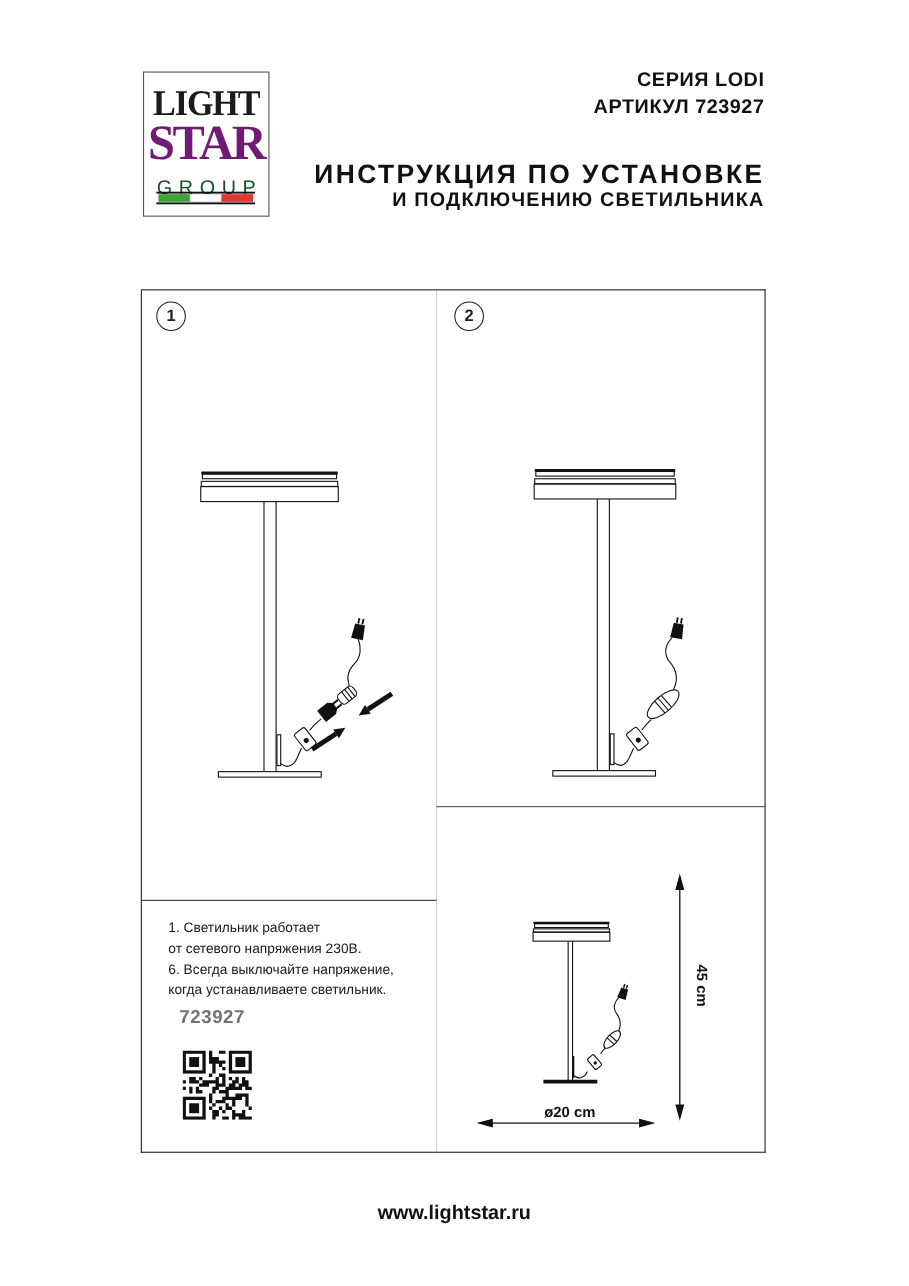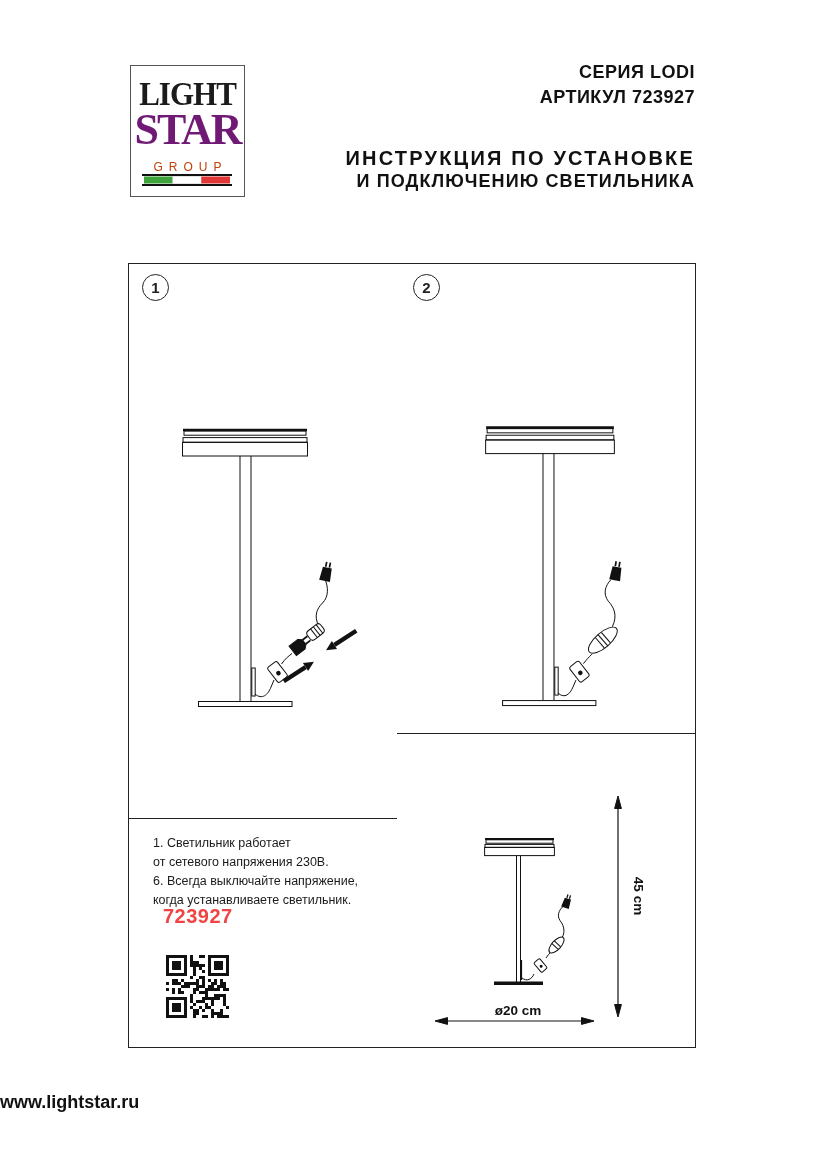--- a/index.html
+++ b/index.html
@@ -9,49 +9,49 @@
   
   .logo-box{position:absolute;left:130px;top:65px;width:113px;height:130px;
             border:1px solid #555;background:#fff;}
   .logo-word1{position:absolute;left:0;right:0;top:14px;text-align:center;
               font-family:"Liberation Serif",serif;font-weight:bold;font-size:31px;
               letter-spacing:-1px;line-height:28px;color:#1b1b1b;transform:scaleY(1.06);}
   .logo-word2{position:absolute;left:0;right:0;top:42px;text-align:center;
               font-family:"Liberation Serif",serif;font-weight:bold;font-size:44px;
               letter-spacing:-2px;line-height:44px;color:#701a75;transform:scaleY(1.02);}
   .logo-word3{position:absolute;left:0;right:0;top:94px;text-align:center;
-              font-size:12px;letter-spacing:6px;text-indent:6px;color:#c2410c;}
+              font-size:18px;letter-spacing:6px;text-indent:6px;color:#14532d;}
   .logo-flag{position:absolute;left:11px;top:108px;width:90px;height:12px;}
 
   .hdr-right{position:absolute;right:131px;top:60px;text-align:right;}
   .hdr-series{font-weight:bold;font-size:18px;line-height:25px;letter-spacing:.5px;}
   .hdr-article{font-weight:bold;font-size:18px;line-height:25px;letter-spacing:.5px;}
   .hdr-title{position:absolute;right:131px;top:147px;text-align:right;}
-  .hdr-title-l1{font-weight:bold;font-size:20px;line-height:23px;letter-spacing:2.2px;}
+  .hdr-title-l1{font-weight:bold;font-size:24px;line-height:23px;letter-spacing:2.2px;}
   .hdr-title-l2{font-weight:bold;font-size:18px;line-height:23px;letter-spacing:1.1px;}
 
   
   .panel{position:absolute;background:#fff;box-sizing:border-box;}
   #panel-step1{left:128px;top:263px;width:270px;height:556px;border:1px solid #222;}
   #panel-step2{left:397px;top:263px;width:299px;height:471px;border:1px solid #222;border-left:none;}
   #panel-notes{left:128px;top:819px;width:270px;height:229px;border:1px solid #222;border-top:none;padding-left:28px;}
   #panel-dims{left:397px;top:734px;width:299px;height:314px;border-right:1px solid #222;border-bottom:1px solid #222;}
 
   .step-badge{position:absolute;left:13px;top:10px;width:27px;height:27px;border:1.4px solid #222;
               border-radius:50%;display:flex;align-items:center;justify-content:center;
               font-size:15px;font-weight:bold;color:#222;box-sizing:border-box;background:#fff;}
   .diagram{position:absolute;left:0;top:0;width:100%;height:100%;display:block;}
 
   
   .notes-text{position:absolute;left:24px;top:15px;font-size:12.5px;line-height:19px;color:#1a1a1a;}
-  .notes-article{position:absolute;left:34px;top:86px;font-weight:bold;font-size:20px;letter-spacing:.5px;color:#ef4444;}
+  .notes-article{position:absolute;left:34px;top:96px;font-weight:bold;font-size:17px;letter-spacing:.5px;color:#737373;}
   .qr{position:absolute;left:37px;top:136px;width:63px;height:63px;}
 
   
-  .footer-url{position:absolute;left:0;right:0;top:1092px;text-align:left;
+  .footer-url{position:absolute;left:0;right:0;top:1092px;text-align:center;
               font-weight:bold;font-size:18px;color:#111;}
 </style>
 </head>
 <body>
 
 <div id="page">
 
   <div>
     <div class="logo-box">
       <div class="logo-word1">LIGHT</div>

